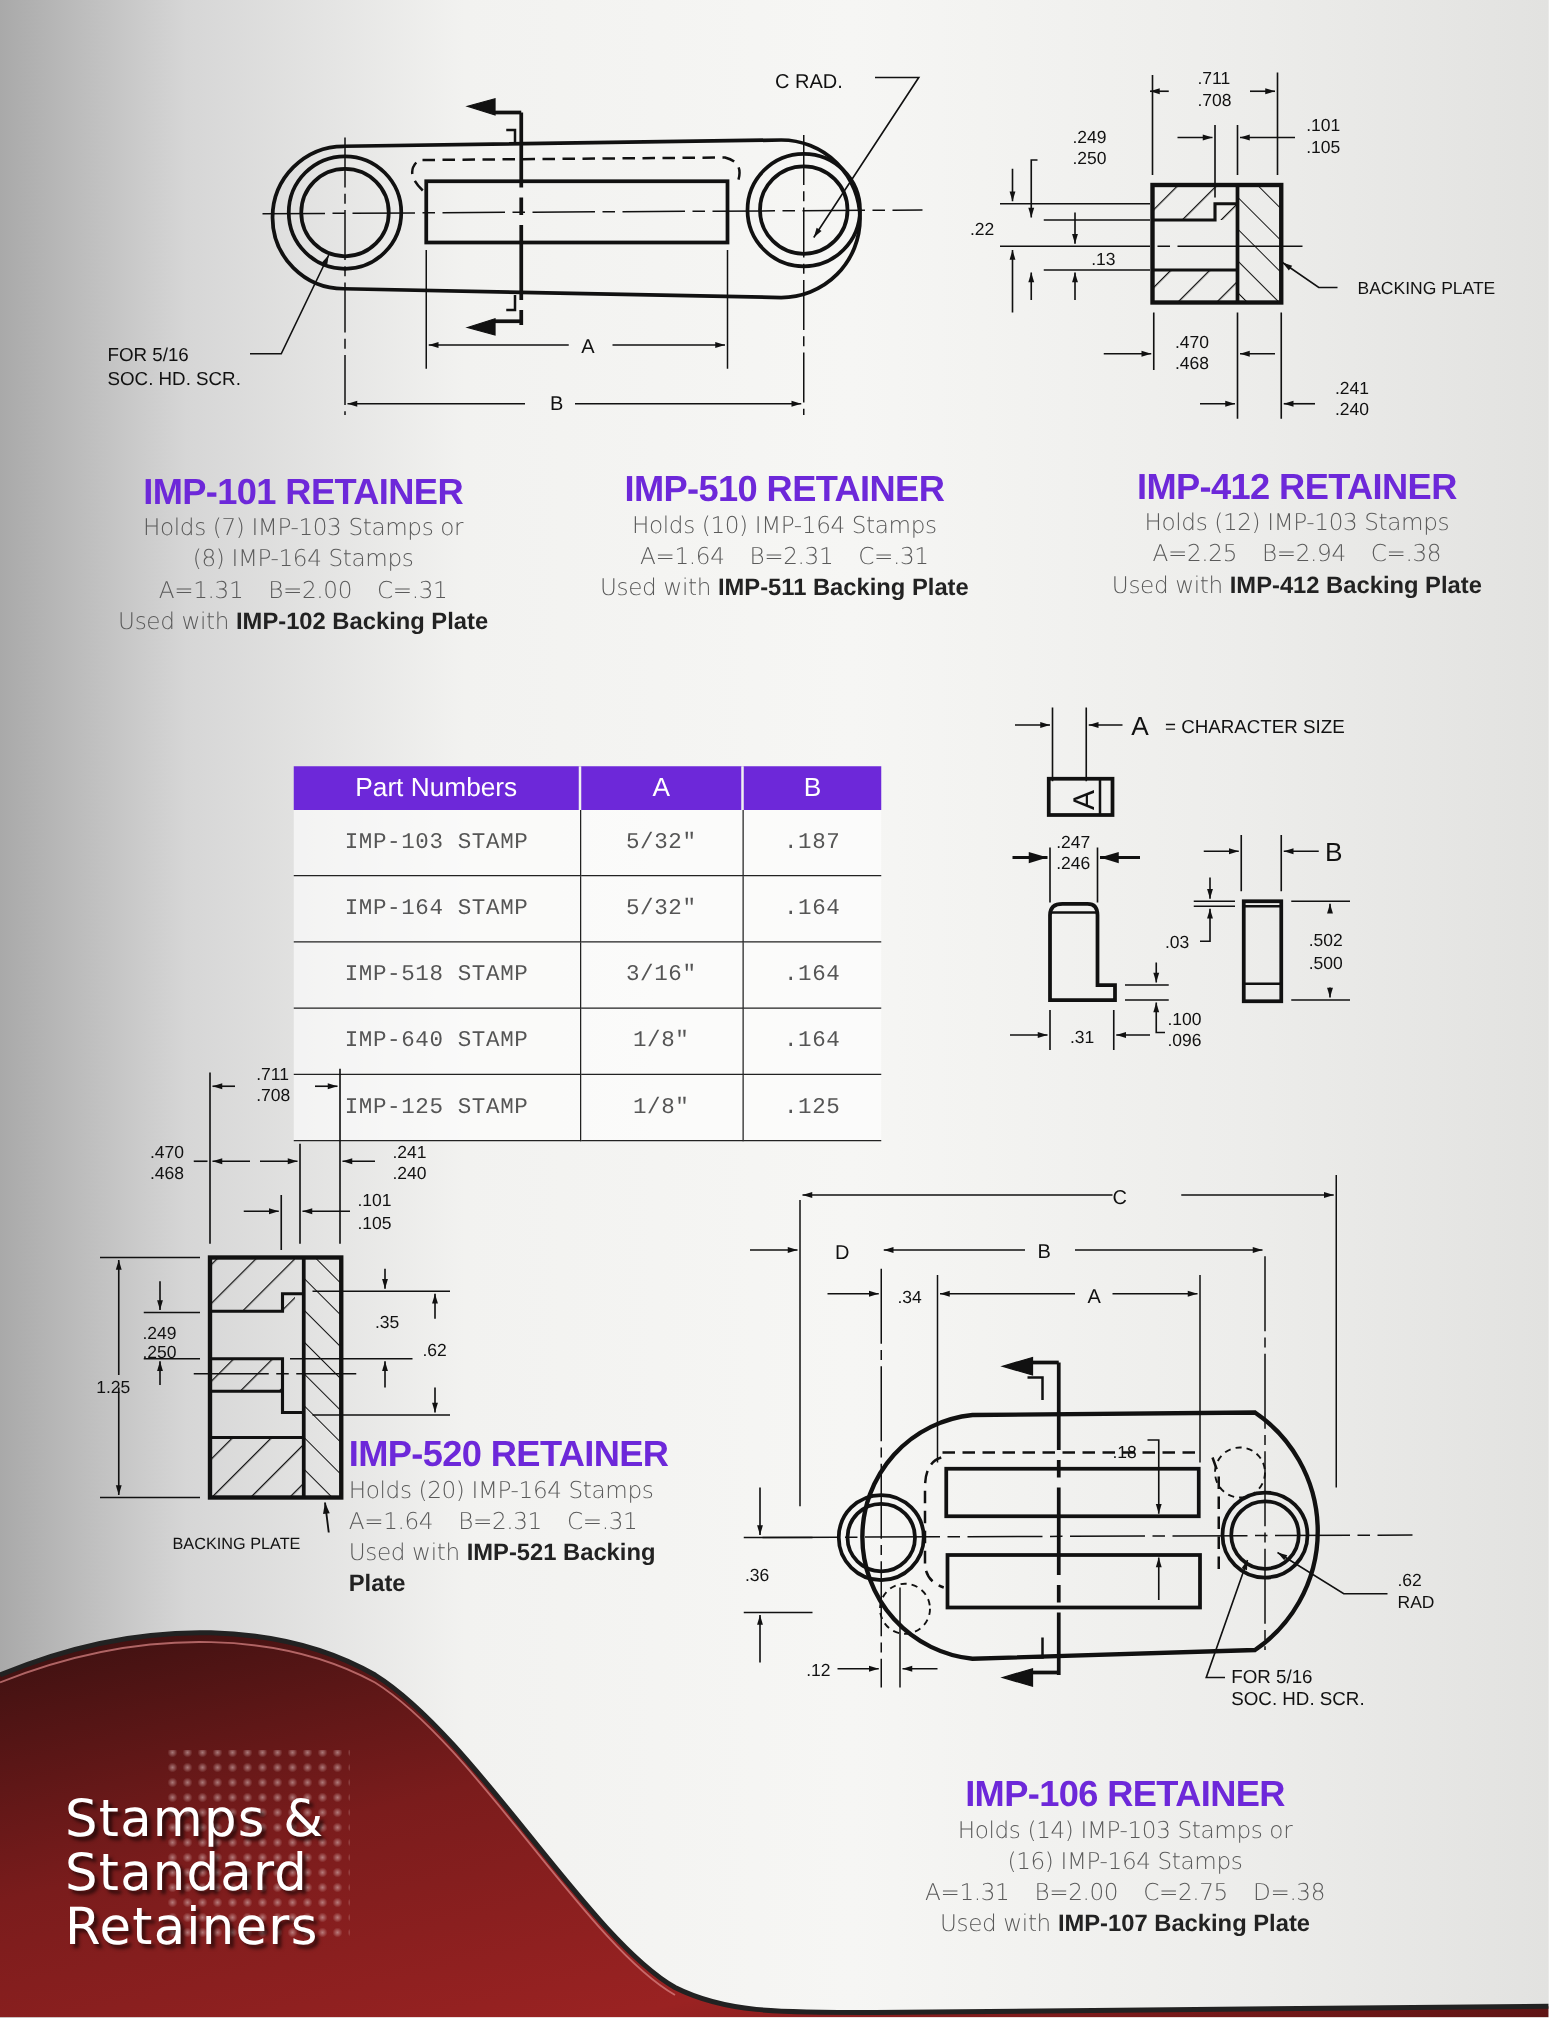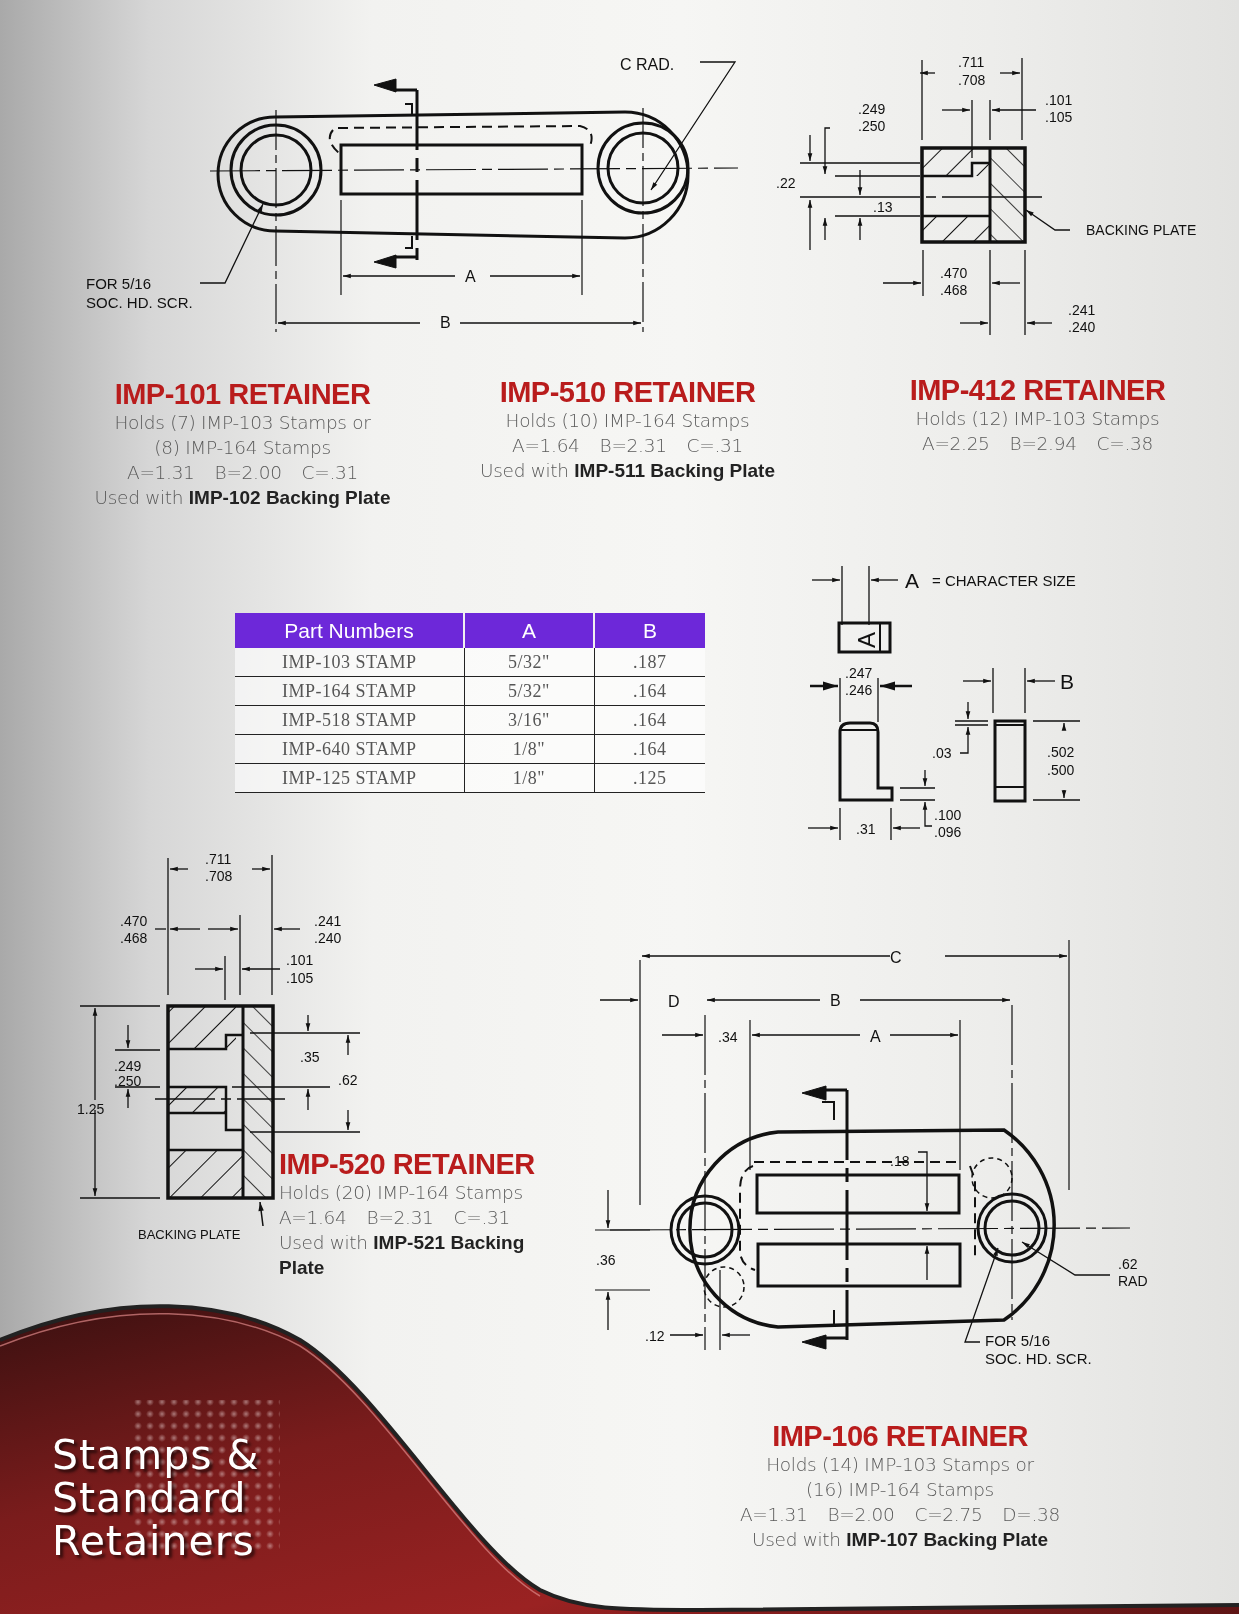--- a/index.html
+++ b/index.html
@@ -4,29 +4,29 @@
 <style>
   html, body { margin:0; padding:0; }
   body {
     width:1239px; height:1614px; position:relative; overflow:hidden;
     font-family:"Liberation Sans", sans-serif;
     background: linear-gradient(90deg, #a9a9a9 0%, #d6d6d6 12%, #f2f2f0 30%, #f6f6f4 55%, #ededeb 80%, #e2e2e0 100%);
   }
   svg.draw { position:absolute; overflow:visible; }
   svg.draw text { font-family:"Liberation Sans", sans-serif; fill:#111; }
   .prod { position:absolute; text-align:center; color:#555; }
-  .prod .title { color:#b91c1c; font-weight:bold; font-size:29px; letter-spacing:-0.5px; font-family:"Liberation Sans", sans-serif; line-height:32px; }
+  .prod .title { color:#6d28d9; font-weight:bold; font-size:29px; letter-spacing:-0.5px; font-family:"Liberation Sans", sans-serif; line-height:32px; }
   .prod .line { font-size:18.5px; line-height:25px; color:#5a5a5a; font-family:"DejaVu Sans", sans-serif; font-weight:200; letter-spacing:-0.3px; }
   .prod .line b { color:#222; font-weight:bold; font-family:"Liberation Sans", sans-serif; font-size:19px; letter-spacing:0; }
   .prod .dims span { margin:0 10px; }
 
   table.parts { position:absolute; left:235px; top:613px; width:470px; border-collapse:collapse; }
   table.parts th { background:#6d28d9; color:#fff; font-weight:normal; font-size:21px; height:35px; padding:0; border-right:2px solid #f0f0f0; }
   table.parts th:last-child { border-right:none; }
-  table.parts td { font-family:Liberation Serif, serif; font-weight:200; color:#555; font-size:18px; height:28px; padding:0; text-align:center; border-bottom:1.5px solid #222; border-right:1.5px solid #222; background:rgba(255,255,255,0.6); letter-spacing:0.5px; }
+  table.parts td { font-family:Liberation Mono, monospace; font-weight:200; color:#555; font-size:18px; height:28px; padding:12px; text-align:center; border-bottom:1.5px solid #222; border-right:1.5px solid #222; background:rgba(255,255,255,0.6); letter-spacing:0.5px; }
   table.parts td:last-child { border-right:none;margin-top:33px; }
 
   .banner { position:absolute; left:0; top:1300px; width:1239px; height:314px; }
   .banner-title { position:absolute; left:52px; top:1434px; color:#fff; font-size:41px; line-height:43px; font-family:"DejaVu Sans", sans-serif; font-weight:normal; letter-spacing:1px; text-shadow:3px 3px 3px rgba(0,0,0,0.6); }
 </style>
 </head>
 <body>
 
 <svg class="draw" style="left:0;top:0" width="760" height="340">
   <defs>
@@ -148,20 +148,21 @@
   </div>
   <div class="line"><span>Used with</span> <b>IMP-511 Backing Plate</b></div>
 </div>
 
 <div class="prod" style="left:865px;top:374px;width:345px;">
   <div class="title">IMP-412 RETAINER</div>
   <div class="line">Holds (12) IMP-103 Stamps</div>
   <div class="line dims">
     <span>A=2.25</span><span>B=2.94</span><span>C=.38</span>
   </div>
+  <div class="line"><span>Used with</span> <b>IMP-412 Backing Plate</b></div>
 </div>
 
 <table class="parts">
   <thead>
     <tr>
       <th style="width:228px">Part Numbers</th>
       <th style="width:128px">A</th>
       <th>B</th>
     </tr>
   </thead>

